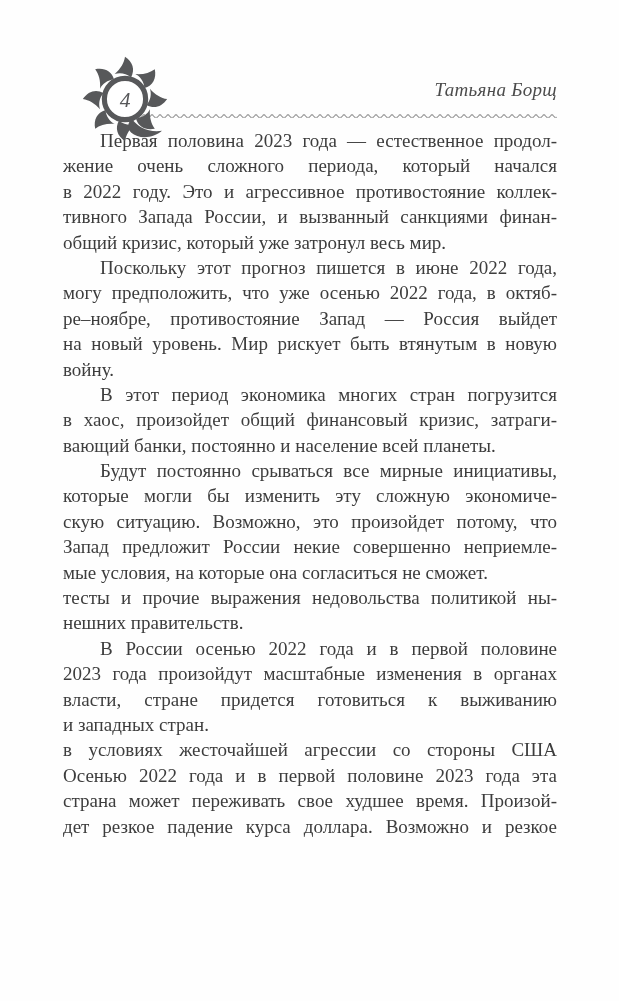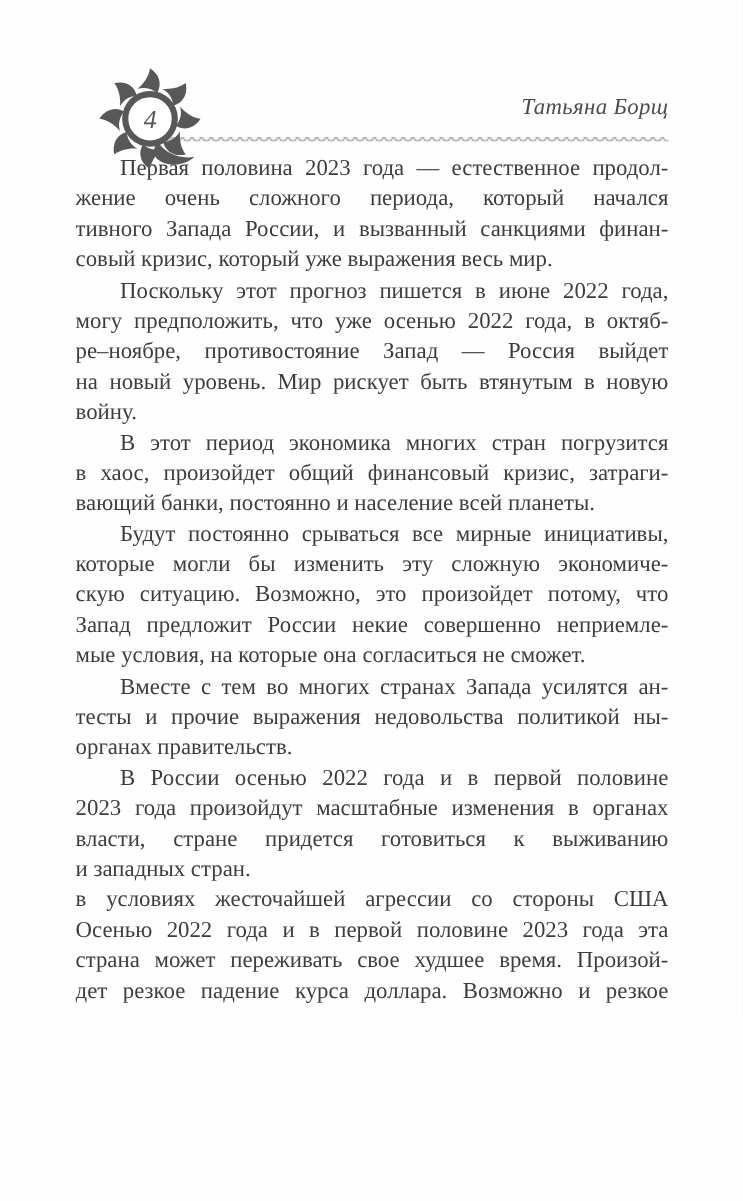--- a/index.html
+++ b/index.html
@@ -76,22 +76,23 @@
   </div>
 
   <div class="running-head">Татьяна Борщ</div>
 
   <div class="rule"></div>
 
   <div class="text-block">
       <div class="para">
         <div class="line indent">Первая половина 2023 года — естественное продол-</div>
         <div class="line">жение очень сложного периода, который начался</div>
+        <div class="line">в 2022 году. Это и агрессивное противостояние коллек-</div>
         <div class="line">тивного Запада России, и вызванный санкциями финан-</div>
-        <div class="line end">совый кризис, который уже выражения весь мир.</div>
+        <div class="line end">общий кризис, который уже затронул весь мир.</div>
       </div>
       <div class="para">
         <div class="line indent">Поскольку этот прогноз пишется в июне 2022 года,</div>
         <div class="line">могу предположить, что уже осенью 2022 года, в октяб-</div>
         <div class="line">ре–ноябре, противостояние Запад — Россия выйдет</div>
         <div class="line">на новый уровень. Мир рискует быть втянутым в новую</div>
         <div class="line end">войну.</div>
       </div>
       <div class="para">
         <div class="line indent">В этот период экономика многих стран погрузится</div>
@@ -99,23 +100,22 @@
         <div class="line end">вающий банки, постоянно и население всей планеты.</div>
       </div>
       <div class="para">
         <div class="line indent">Будут постоянно срываться все мирные инициативы,</div>
         <div class="line">которые могли бы изменить эту сложную экономиче-</div>
         <div class="line">скую ситуацию. Возможно, это произойдет потому, что</div>
         <div class="line">Запад предложит России некие совершенно неприемле-</div>
         <div class="line end">мые условия, на которые она согласиться не сможет.</div>
       </div>
       <div class="para">
-        <div class="line indent">Вместе с тем во многих странах Запада усилятся ан-</div>
         <div class="line">тесты и прочие выражения недовольства политикой ны-</div>
-        <div class="line end">органах правительств.</div>
+        <div class="line end">нешних правительств.</div>
       </div>
       <div class="para">
         <div class="line indent">В России осенью 2022 года и в первой половине</div>
         <div class="line">2023 года произойдут масштабные изменения в органах</div>
         <div class="line">власти, стране придется готовиться к выживанию</div>
         <div class="line end">и западных стран.</div>
         <div class="line">в условиях жесточайшей агрессии со стороны США</div>
       </div>
       <div class="para">
         <div class="line">Осенью 2022 года и в первой половине 2023 года эта</div>

